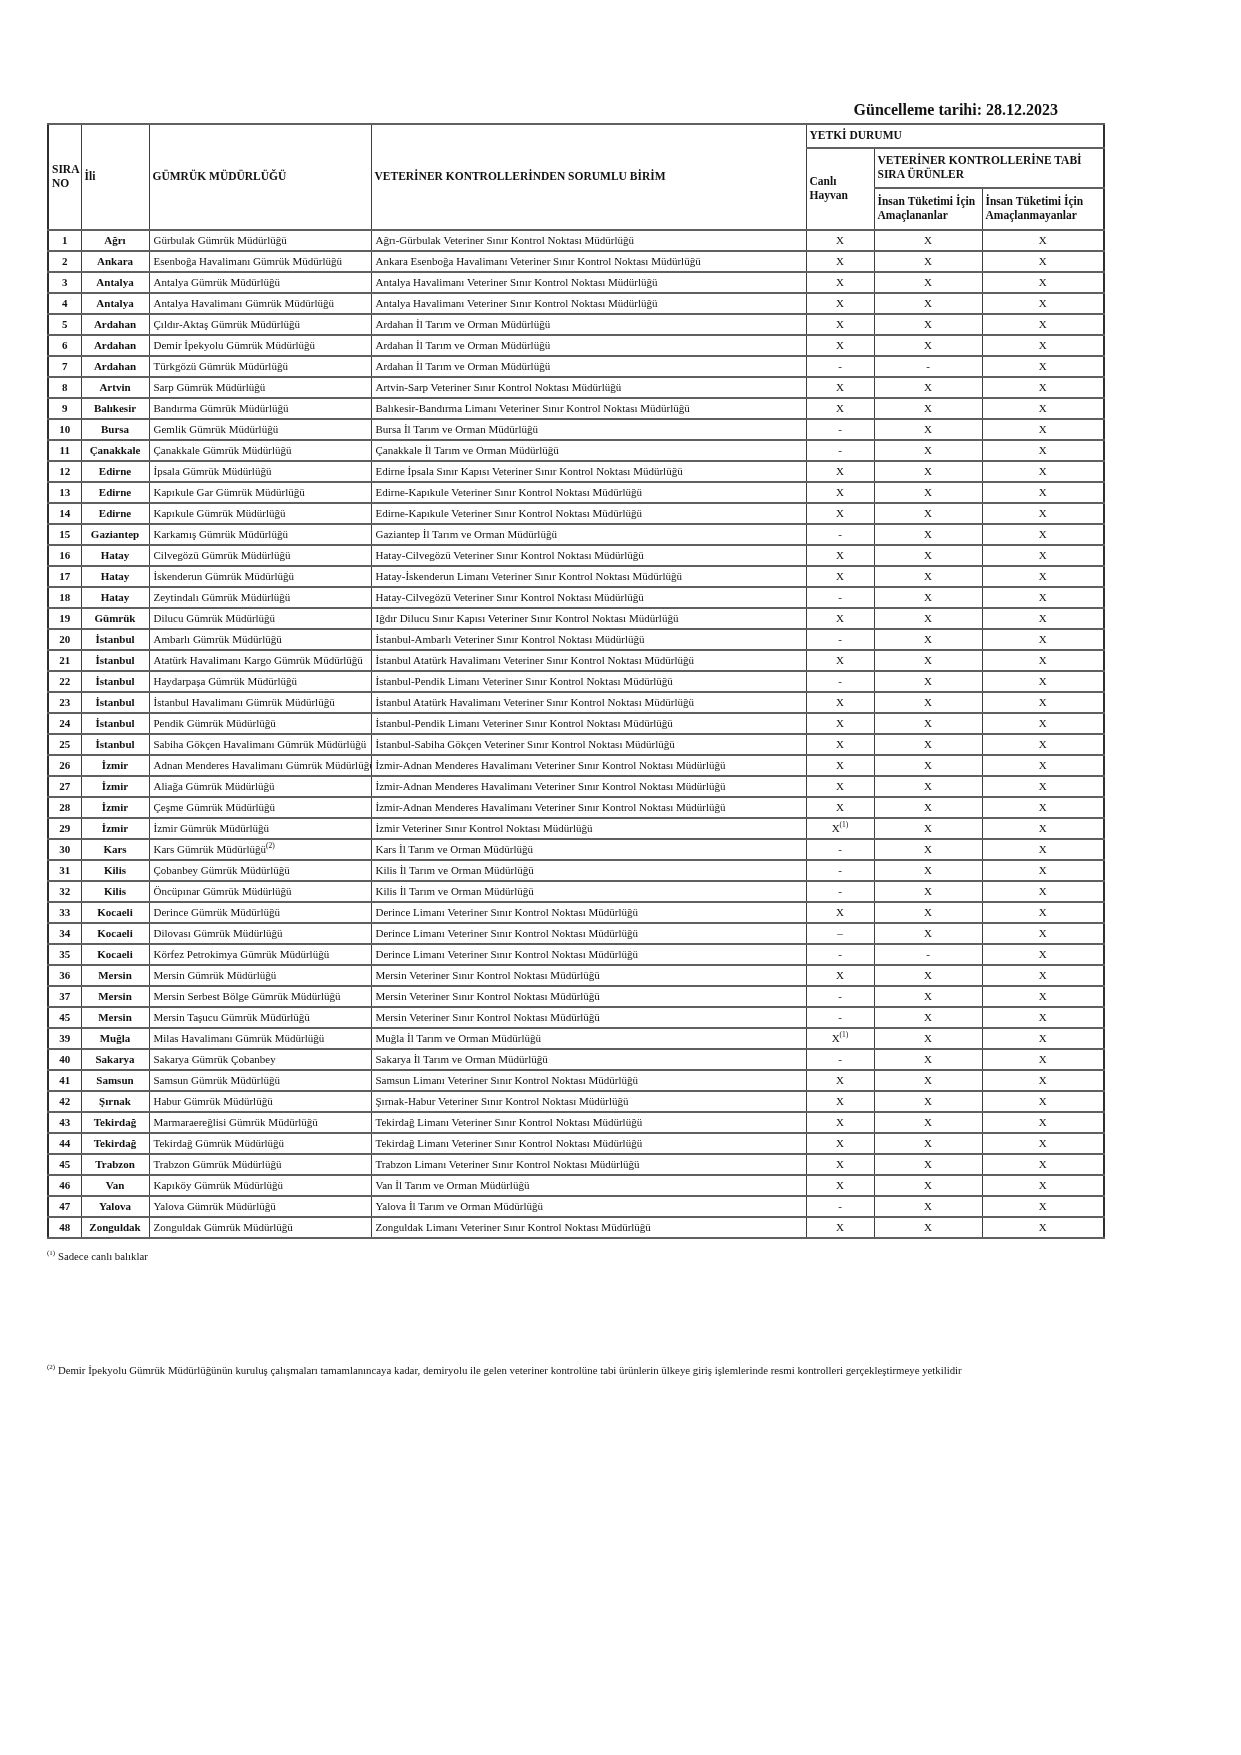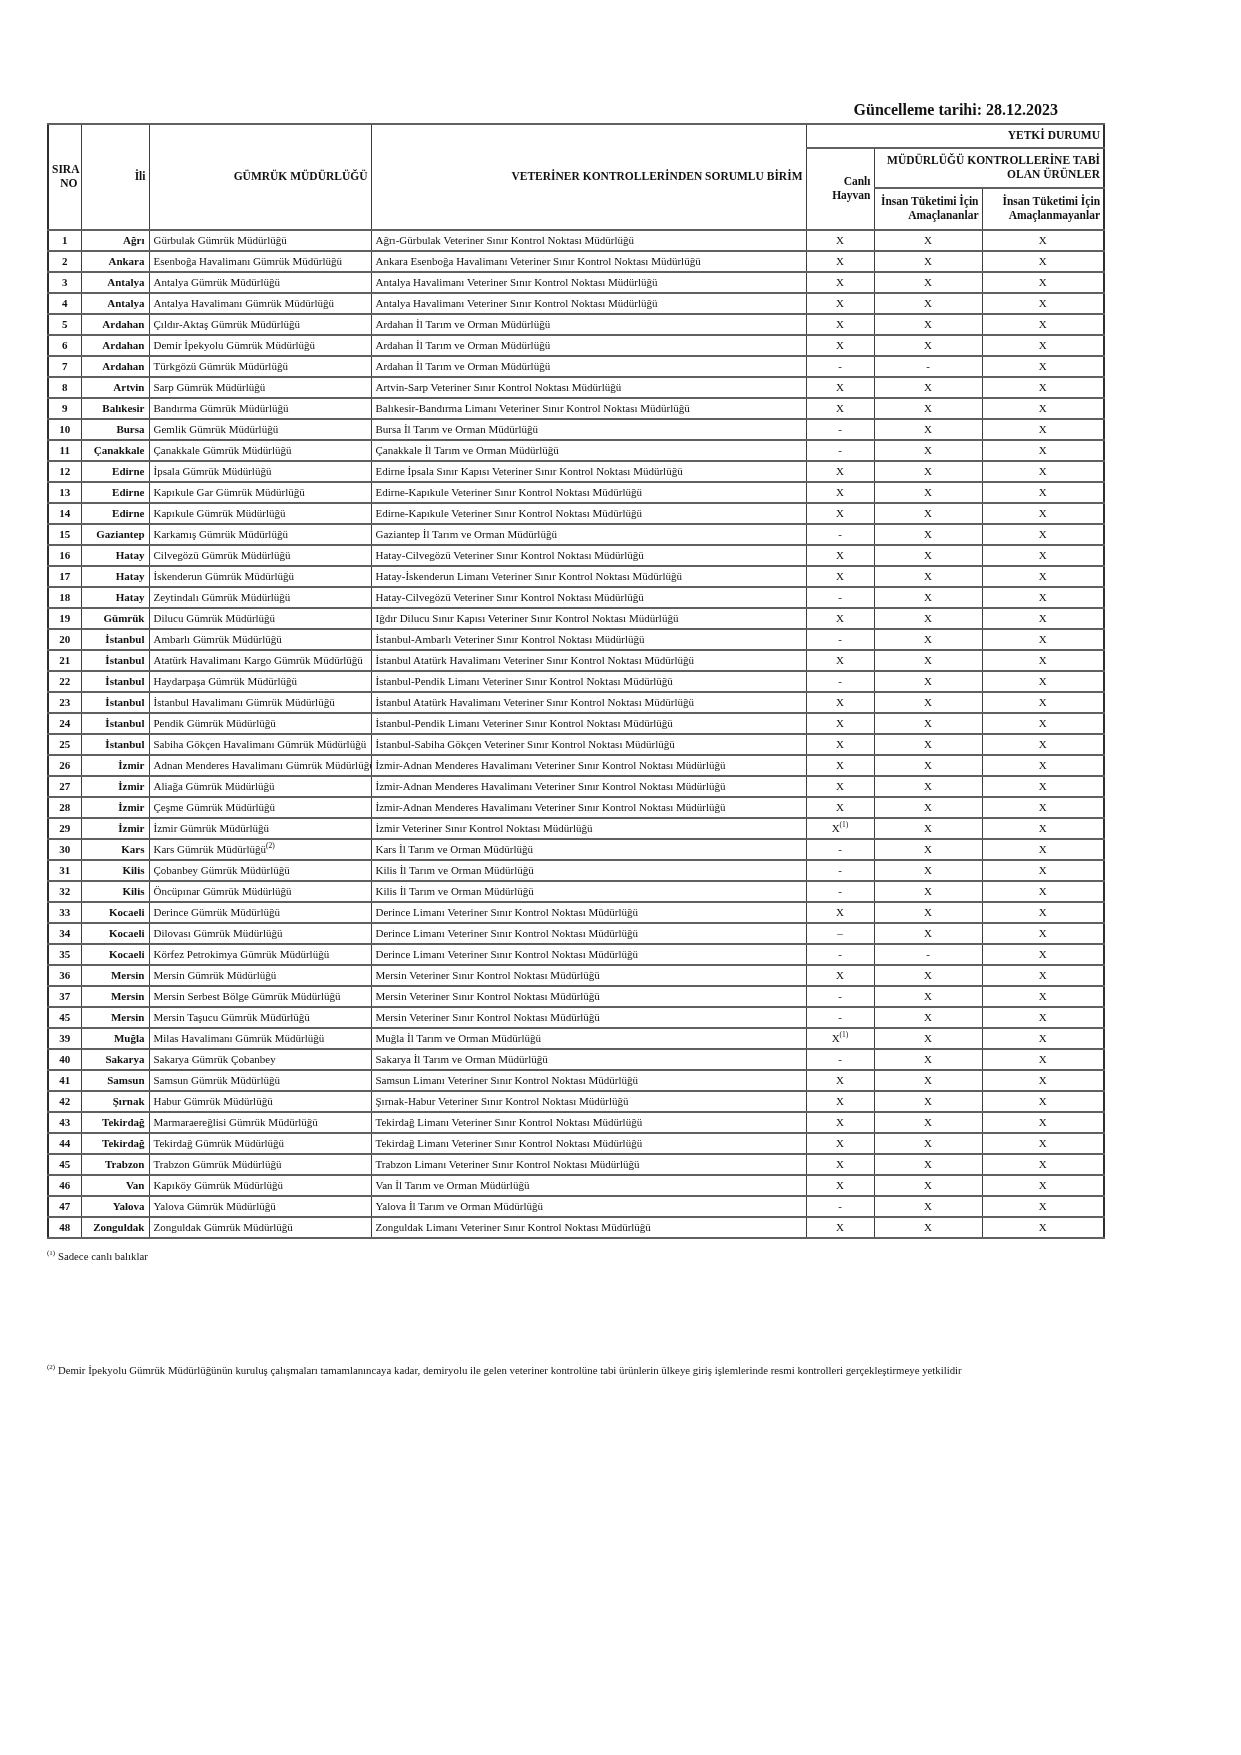--- a/index.html
+++ b/index.html
@@ -34,40 +34,40 @@
   }
   table.main th, table.main td {
     border-left: 1px solid #3e3e3e;
     border-right: 1px solid #3e3e3e;
     border-top: 2px solid #606060;
     border-bottom: 2px solid #606060;
     overflow: hidden;
   }
   table.main th {
     font-weight: bold;
-    text-align: right;
+    text-align: left;
     vertical-align: middle;
     padding: 1px 3px;
     font-size: 11.5px;
     line-height: 1.2;
   }
   th.h-small { font-size: 10.8px; margin-top: 24px; }
   tr.h-row1 { height: 24px; }
   tr.h-row2 { height: 40px; }
   tr.h-row3 { height: 42px; }
   table.main tbody tr { height: 21px; }
   table.main td {
     font-size: 11px;
     padding: 0 4px;
     vertical-align: middle;
     line-height: 1.05;
     white-space: nowrap;
   }
   td.c-num  { text-align: center; font-weight: bold; padding: 0 1px; }
-  td.c-prov { text-align: right;  font-weight: bold; }
+  td.c-prov { text-align: center;  font-weight: bold; }
   td.c-left { text-align: left; }
   td.c-mark { text-align: center; font-size: 12px; }
   sup {
     font-size: 7.5px;
     line-height: 0;
   }
   .footnote {
     position: absolute;
     left: 47px;
     width: 1100px;
@@ -96,21 +96,21 @@
   <thead>
     <tr class="h-row1">
       <th rowspan="3">SIRA NO</th>
       <th rowspan="3">İli</th>
       <th rowspan="3">GÜMRÜK MÜDÜRLÜĞÜ</th>
       <th rowspan="3">VETERİNER KONTROLLERİNDEN SORUMLU BİRİM</th>
       <th colspan="3">YETKİ DURUMU</th>
     </tr>
     <tr class="h-row2">
       <th rowspan="2">Canlı Hayvan</th>
-      <th colspan="2">MÜDÜRLÜĞÜ KONTROLLERİNE TABİ OLAN ÜRÜNLER</th>
+      <th colspan="2">VETERİNER KONTROLLERİNE TABİ SIRA ÜRÜNLER</th>
     </tr>
     <tr class="h-row3">
       <th class="h-small">İnsan Tüketimi İçin Amaçlananlar</th>
       <th class="h-small">İnsan Tüketimi İçin Amaçlanmayanlar</th>
     </tr>
   </thead>
   <tbody>
       <tr>
         <td class="c-num">1</td>
         <td class="c-prov">Ağrı</td>

